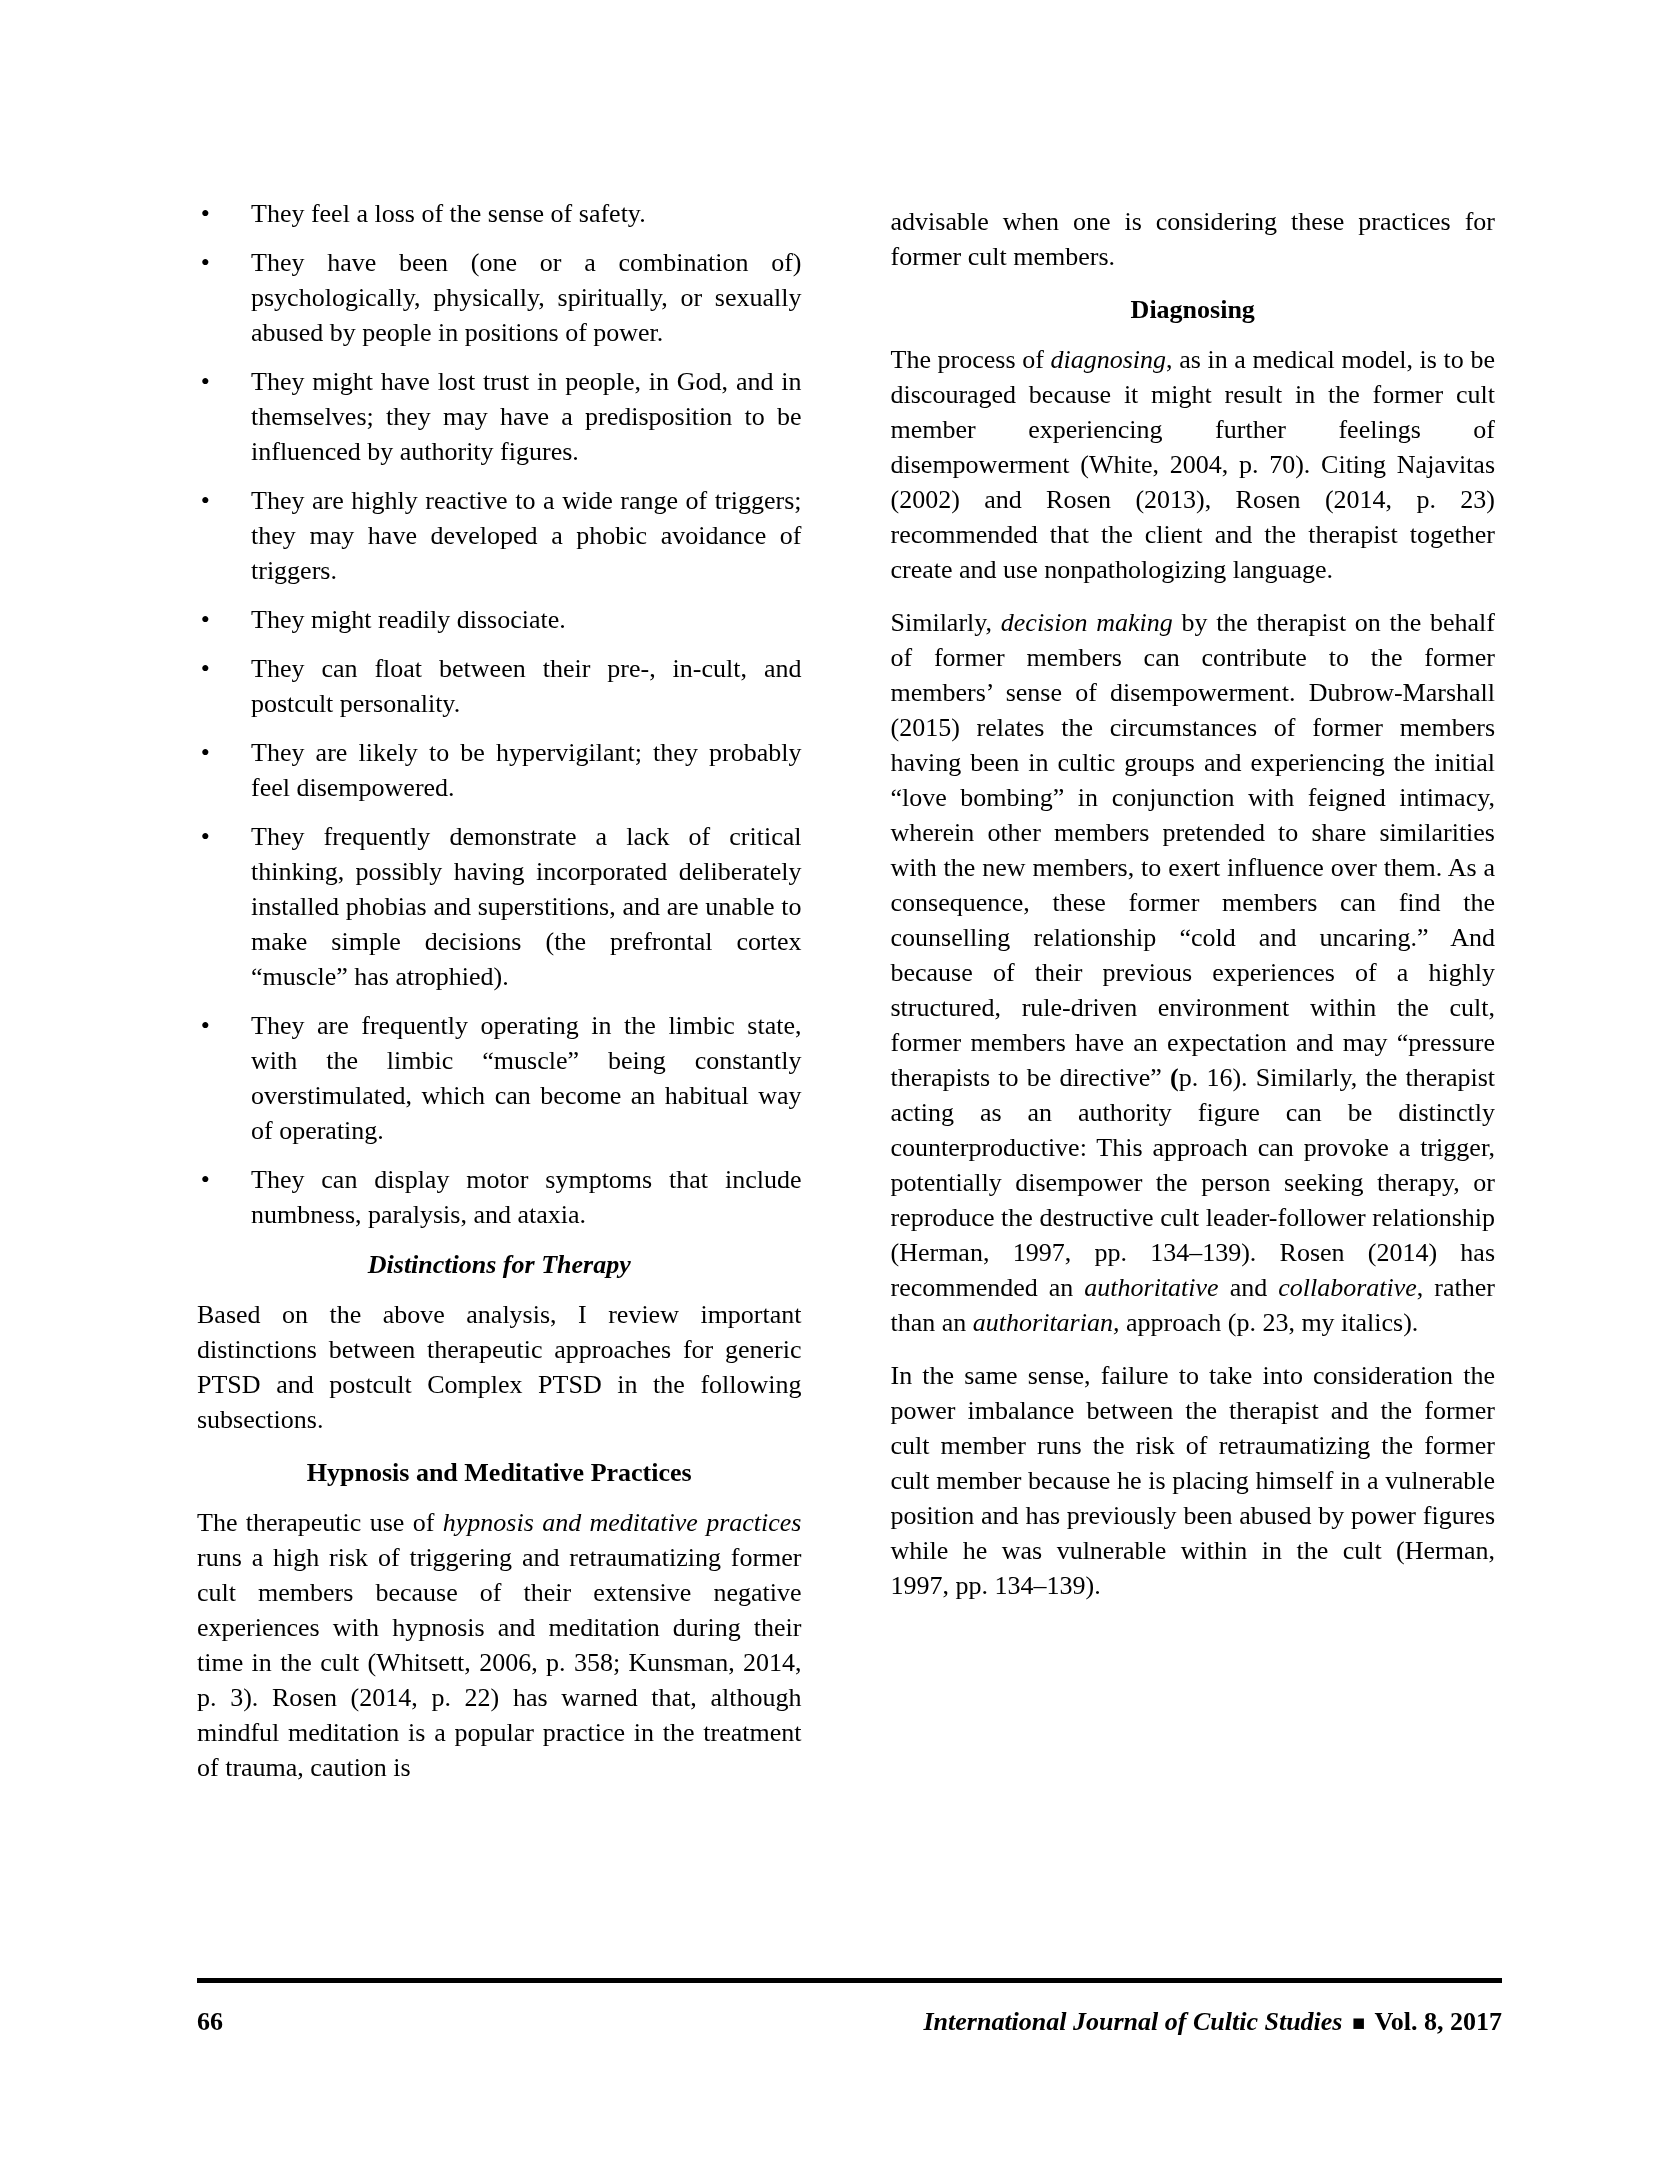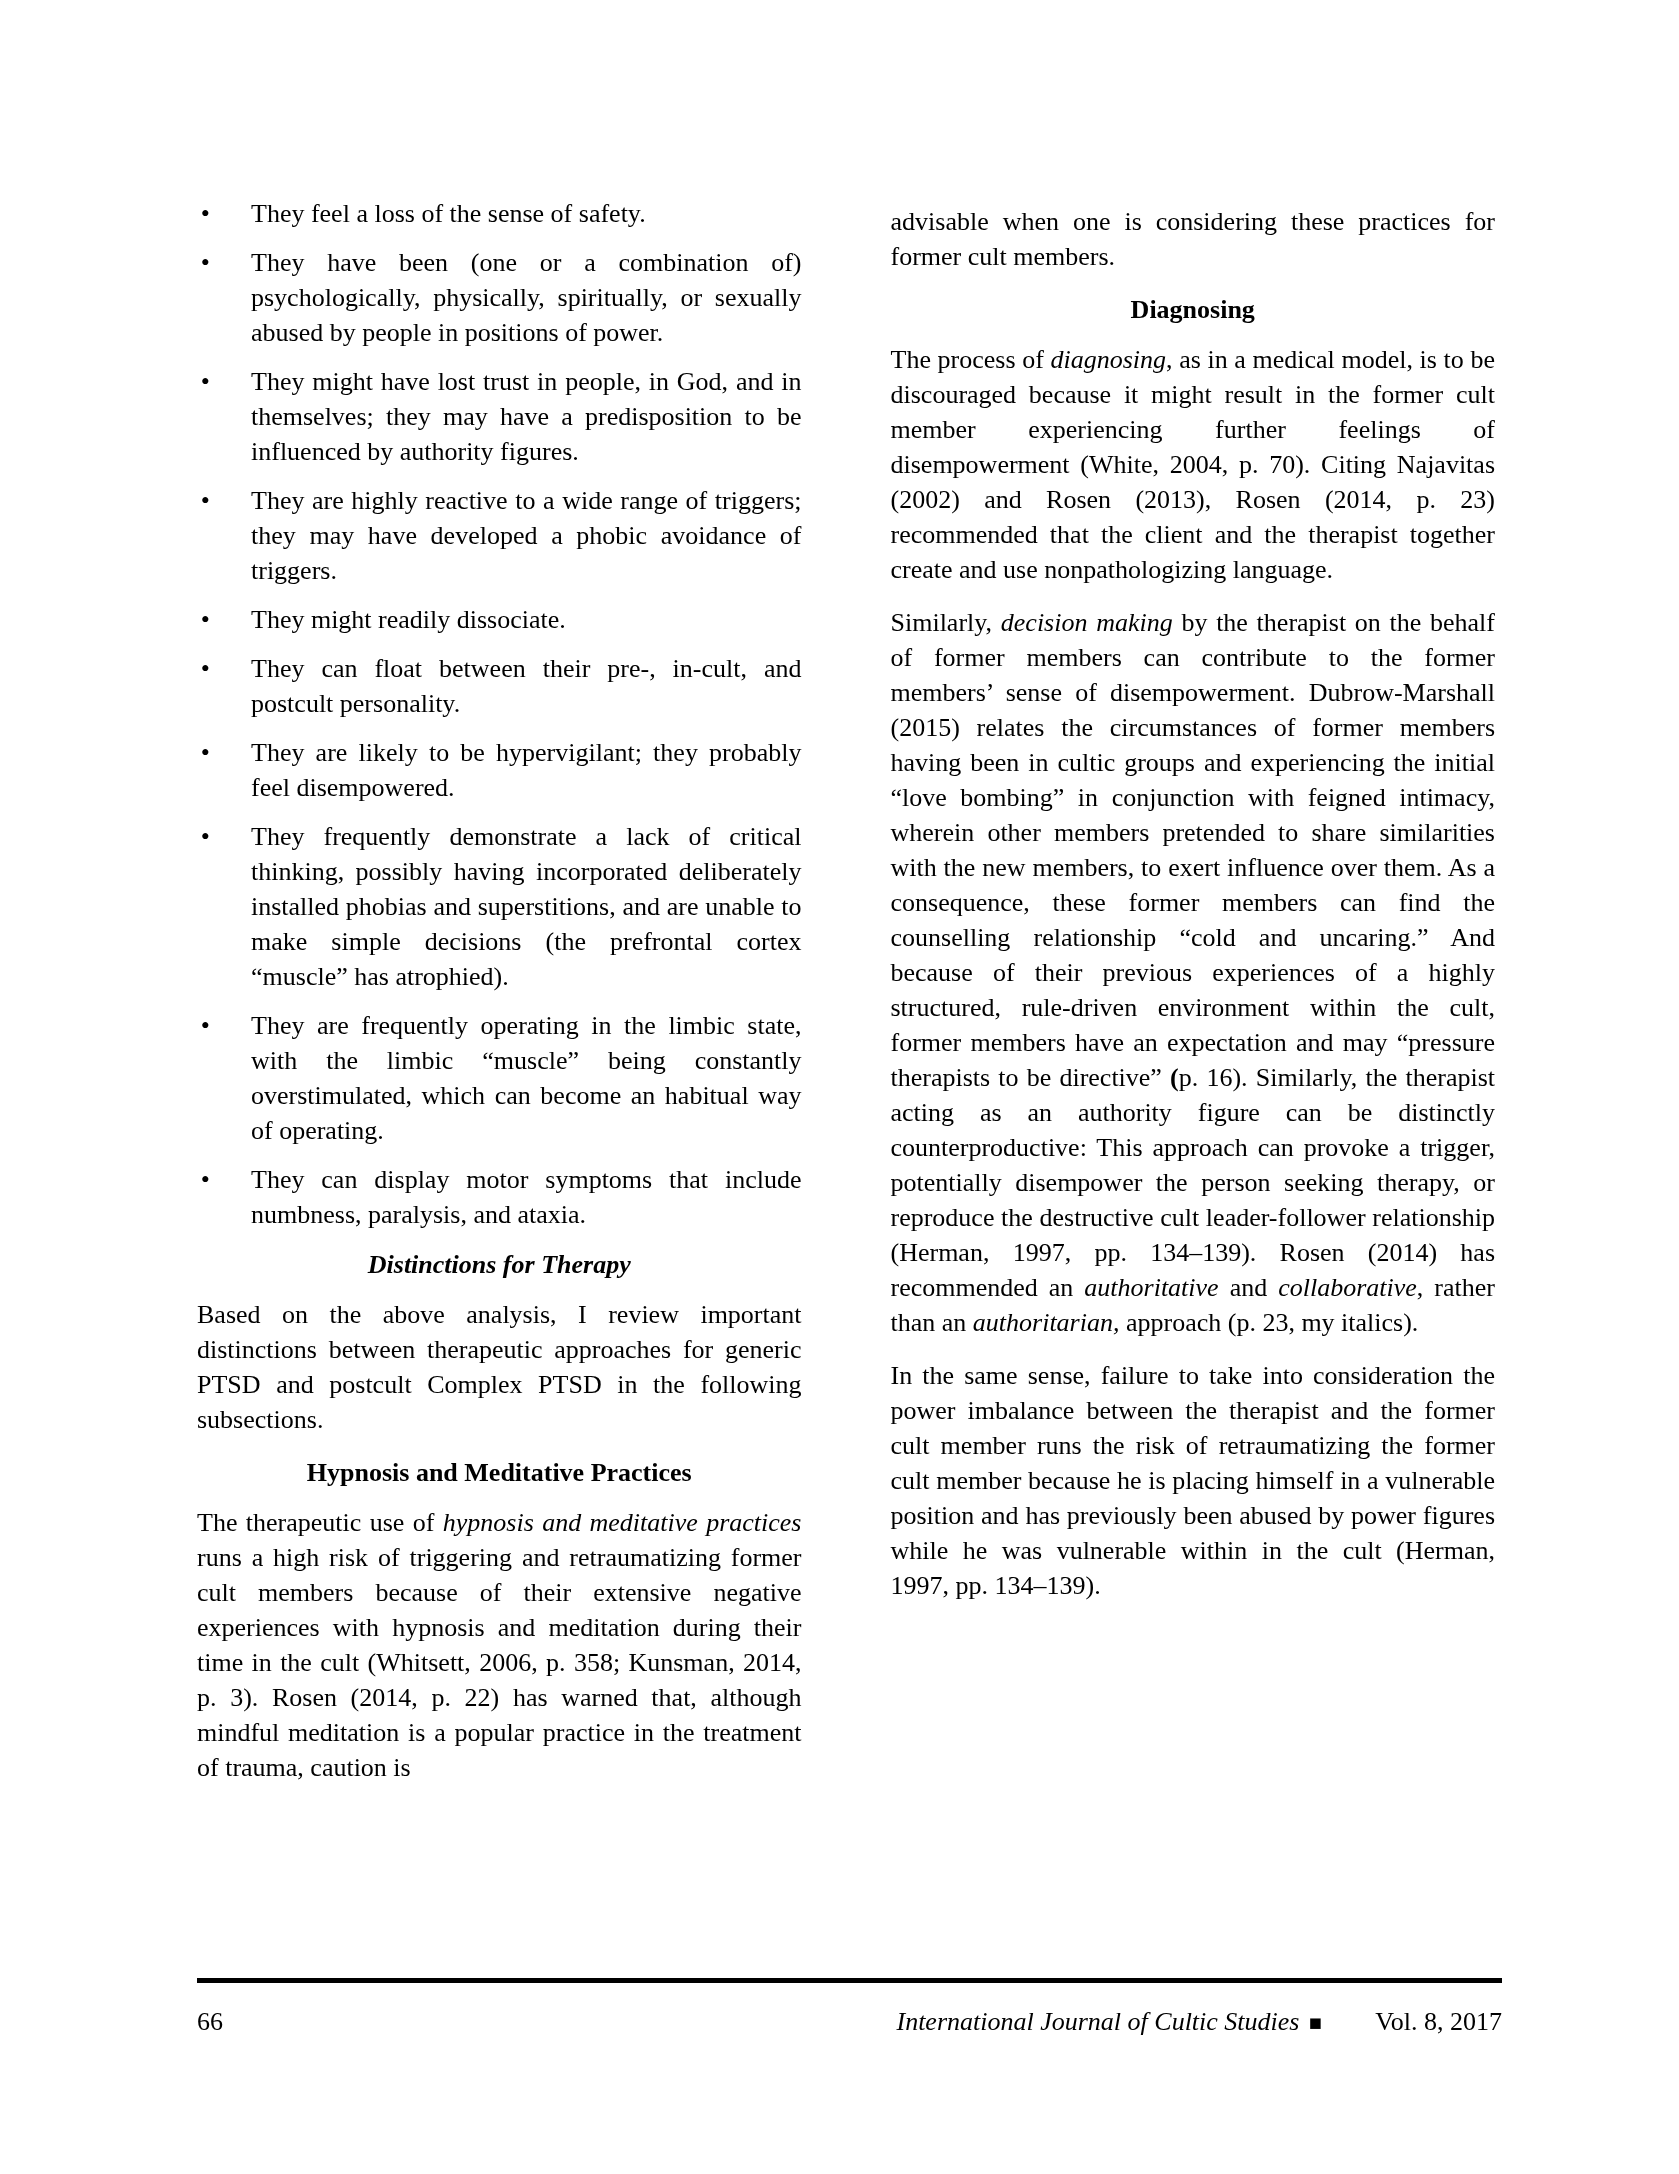--- a/index.html
+++ b/index.html
@@ -75,33 +75,33 @@
   .footer-row {
     position: absolute;
     left: 197px;
     top: 2004px;
     width: 1305px;
     display: flex;
     justify-content: space-between;
     align-items: baseline;
     font-size: 26px;
     line-height: 35px;
+    font-weight: bold;
   }
   .journal-title {
     font-style: italic;
     margin-top: 46px;
   }
   .sep-square {
     font-style: normal;
     font-size: 21.7px;
     margin: 0 9.4px;
   }
   .volume {
     font-style: normal;
-    margin-left: 44px;
   }
 </style>
 </head>
 <body>
 
 <div class="page">
   <div class="content">
 
     <div class="col">
       <ul class="bullets">

